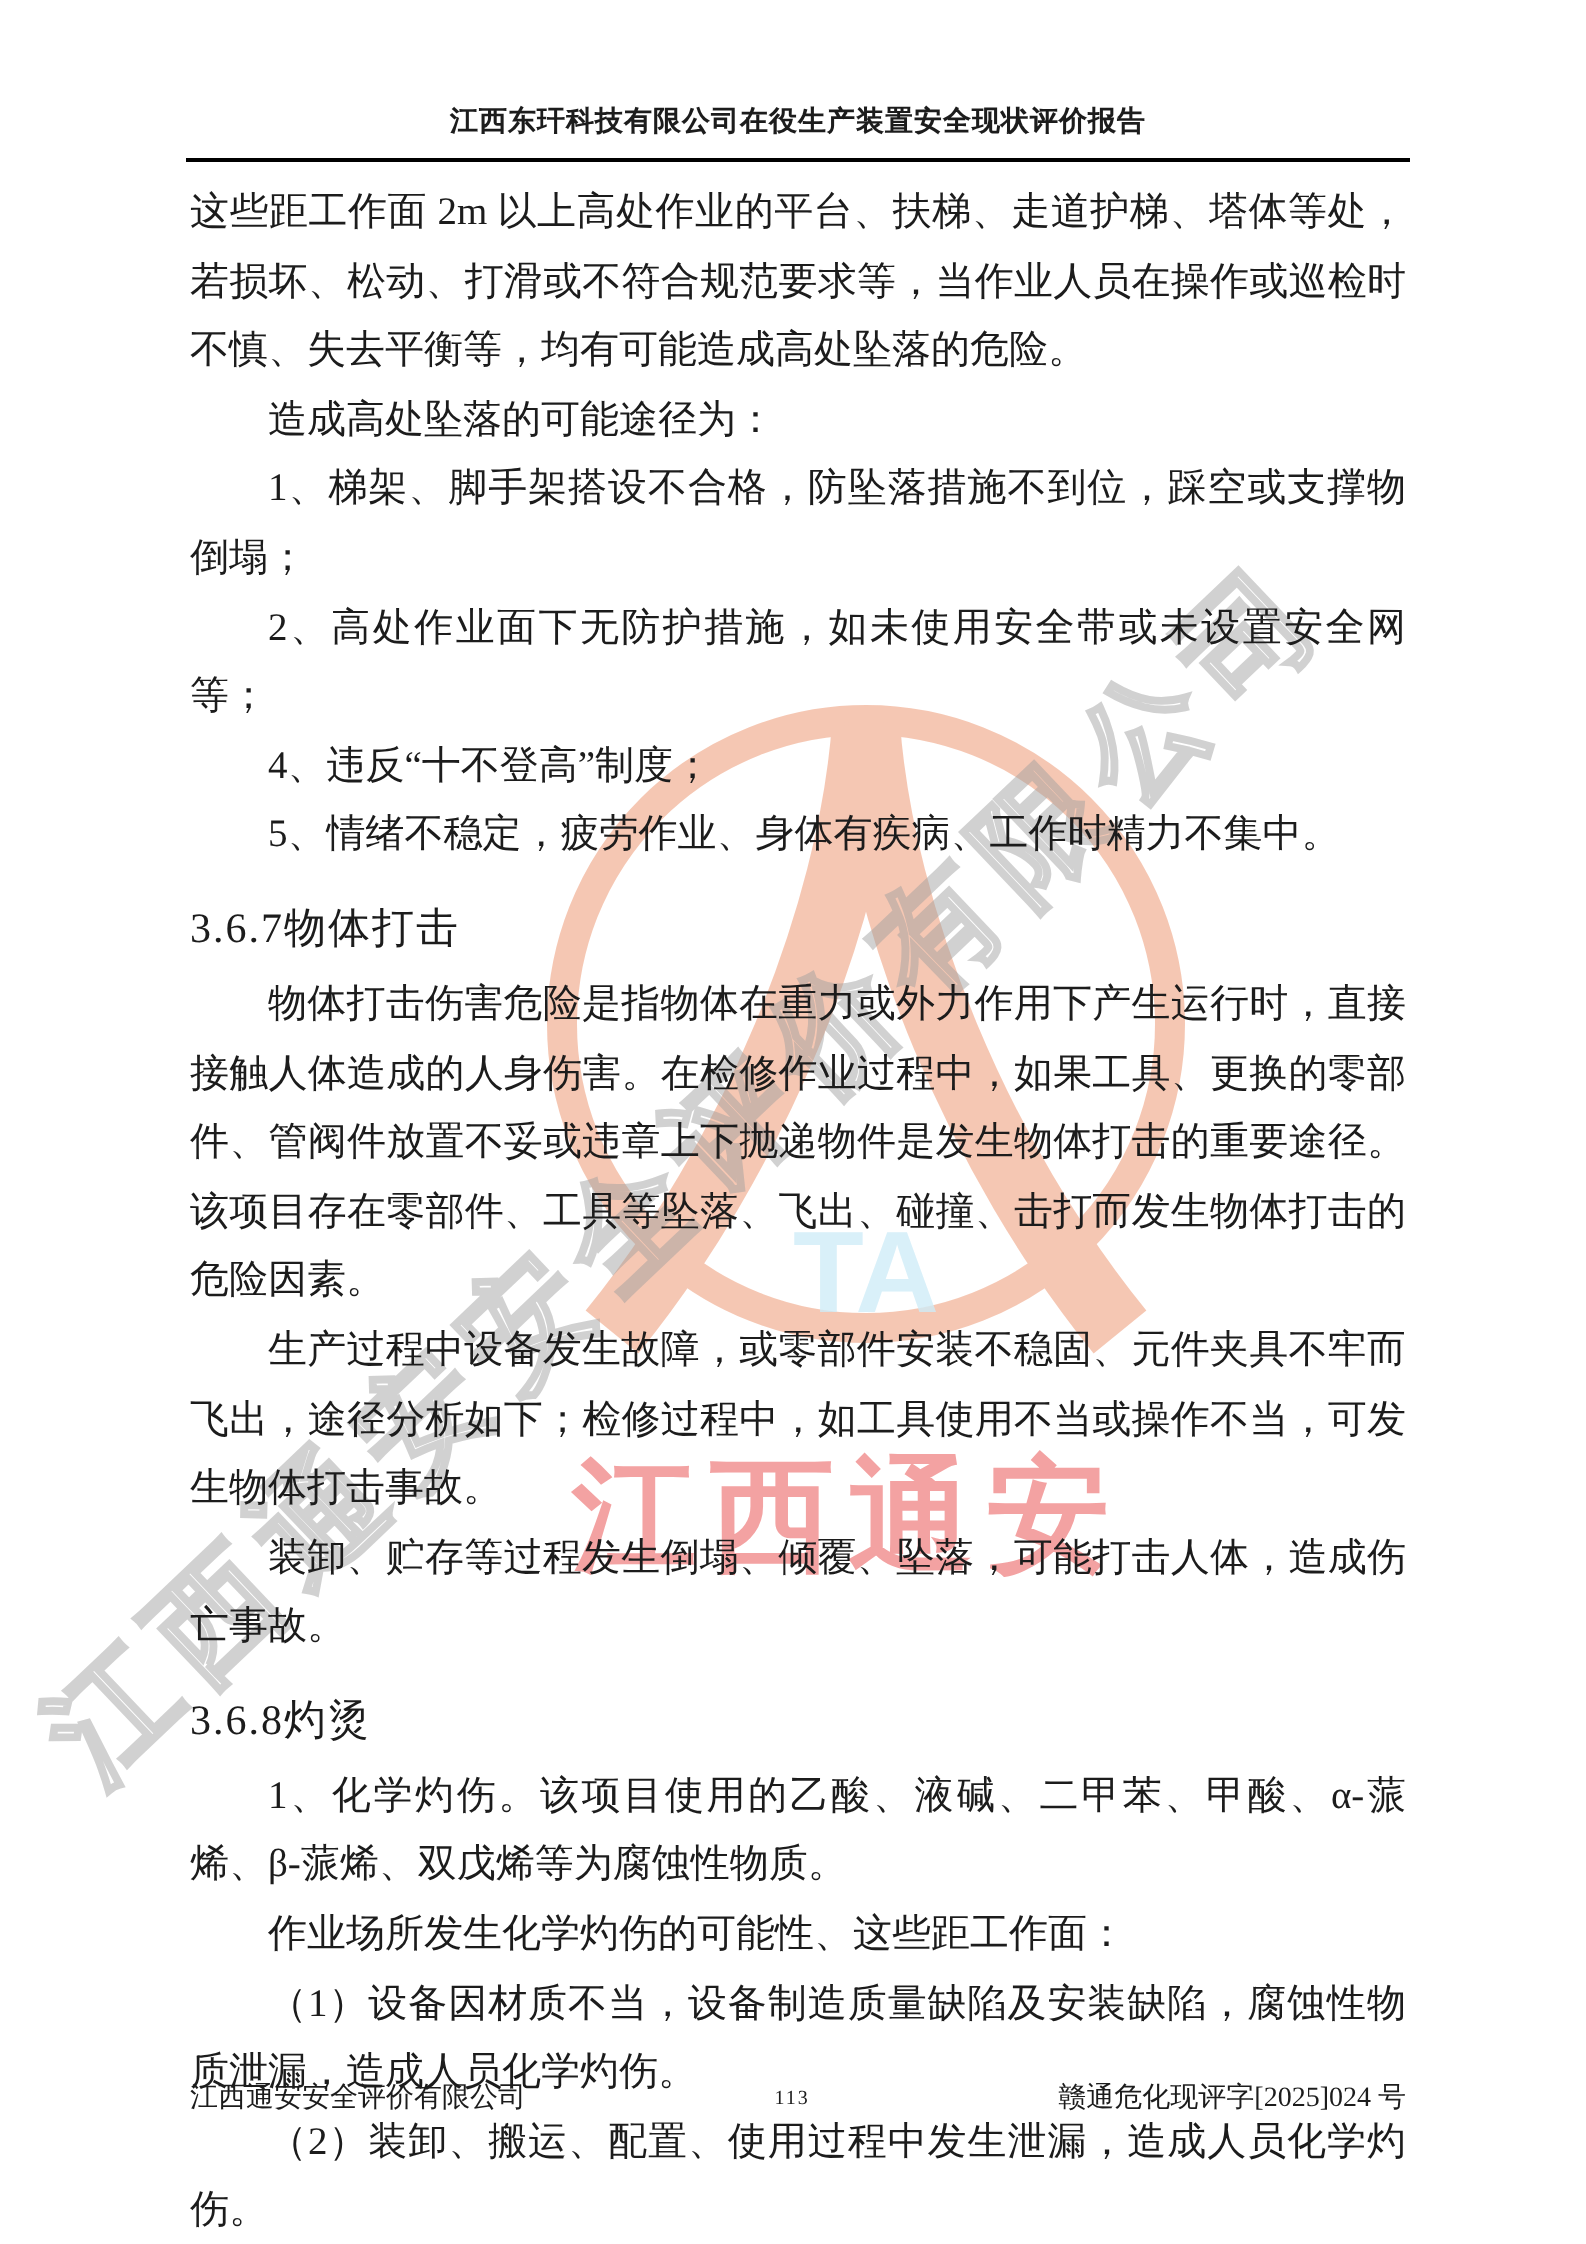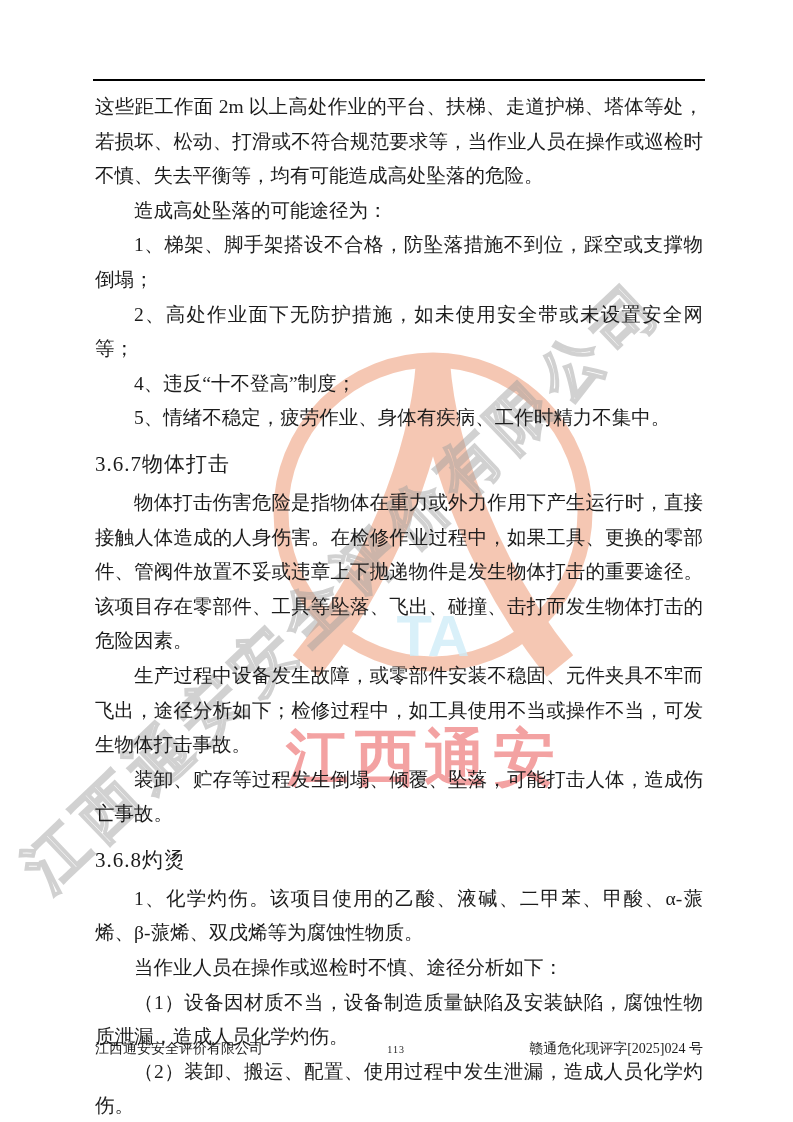--- a/index.html
+++ b/index.html
@@ -81,20 +81,21 @@
       <text x="175" y="316" text-anchor="middle" font-family="Liberation Sans, DejaVu Sans, sans-serif" font-size="58" font-weight="bold" fill="#8FD3EE" opacity="0.8">TA</text>
     </svg>
 
     <div class="wm-diagonal">江西通安安全评价有限公司</div>
 
     <div class="wm-red">江西通安</div>
   </div>
 
   <div class="content">
 
+    <div class="header-title">江西东玕科技有限公司在役生产装置安全现状评价报告</div>
     <div class="header-rule"></div>
 
     <div class="body-text">
 
       <p>这些距工作面 2m 以上高处作业的平台、扶梯、走道护梯、塔体等处，若损坏、松动、打滑或不符合规范要求等，当作业人员在操作或巡检时不慎、失去平衡等，均有可能造成高处坠落的危险。</p>
 
       <p class="ind">造成高处坠落的可能途径为：</p>
 
       <p class="ind">1、梯架、脚手架搭设不合格，防坠落措施不到位，踩空或支撑物倒塌；</p>
       <p class="ind">2、高处作业面下无防护措施，如未使用安全带或未设置安全网等；</p>
@@ -103,21 +104,21 @@
 
       <h3 class="sec">3.6.7物体打击</h3>
 
       <p class="ind">物体打击伤害危险是指物体在重力或外力作用下产生运行时，直接接触人体造成的人身伤害。在检修作业过程中，如果工具、更换的零部件、管阀件放置不妥或违章上下抛递物件是发生物体打击的重要途径。该项目存在零部件、工具等坠落、飞出、碰撞、击打而发生物体打击的危险因素。</p>
       <p class="ind">生产过程中设备发生故障，或零部件安装不稳固、元件夹具不牢而飞出，途径分析如下；检修过程中，如工具使用不当或操作不当，可发生物体打击事故。</p>
       <p class="ind">装卸、贮存等过程发生倒塌、倾覆、坠落，可能打击人体，造成伤亡事故。</p>
 
       <h3 class="sec">3.6.8灼烫</h3>
 
       <p class="ind">1、化学灼伤。该项目使用的乙酸、液碱、二甲苯、甲酸、α-蒎烯、β-蒎烯、双戊烯等为腐蚀性物质。</p>
-      <p class="ind">当作业人员在操作或巡检时不慎、途径分析如下：</p>
+      <p class="ind">作业场所发生化学灼伤的可能性、这些距工作面：</p>
       <p class="ind">（1）设备因材质不当，设备制造质量缺陷及安装缺陷，腐蚀性物质泄漏，造成人员化学灼伤。</p>
       <p class="ind">（2）装卸、搬运、配置、使用过程中发生泄漏，造成人员化学灼伤。</p>
 
     </div>
 
     <div class="footer">
       <span>江西通安安全评价有限公司</span>
       <span class="page-num">113</span>
       <span>赣通危化现评字[2025]024 号</span>
     </div>

